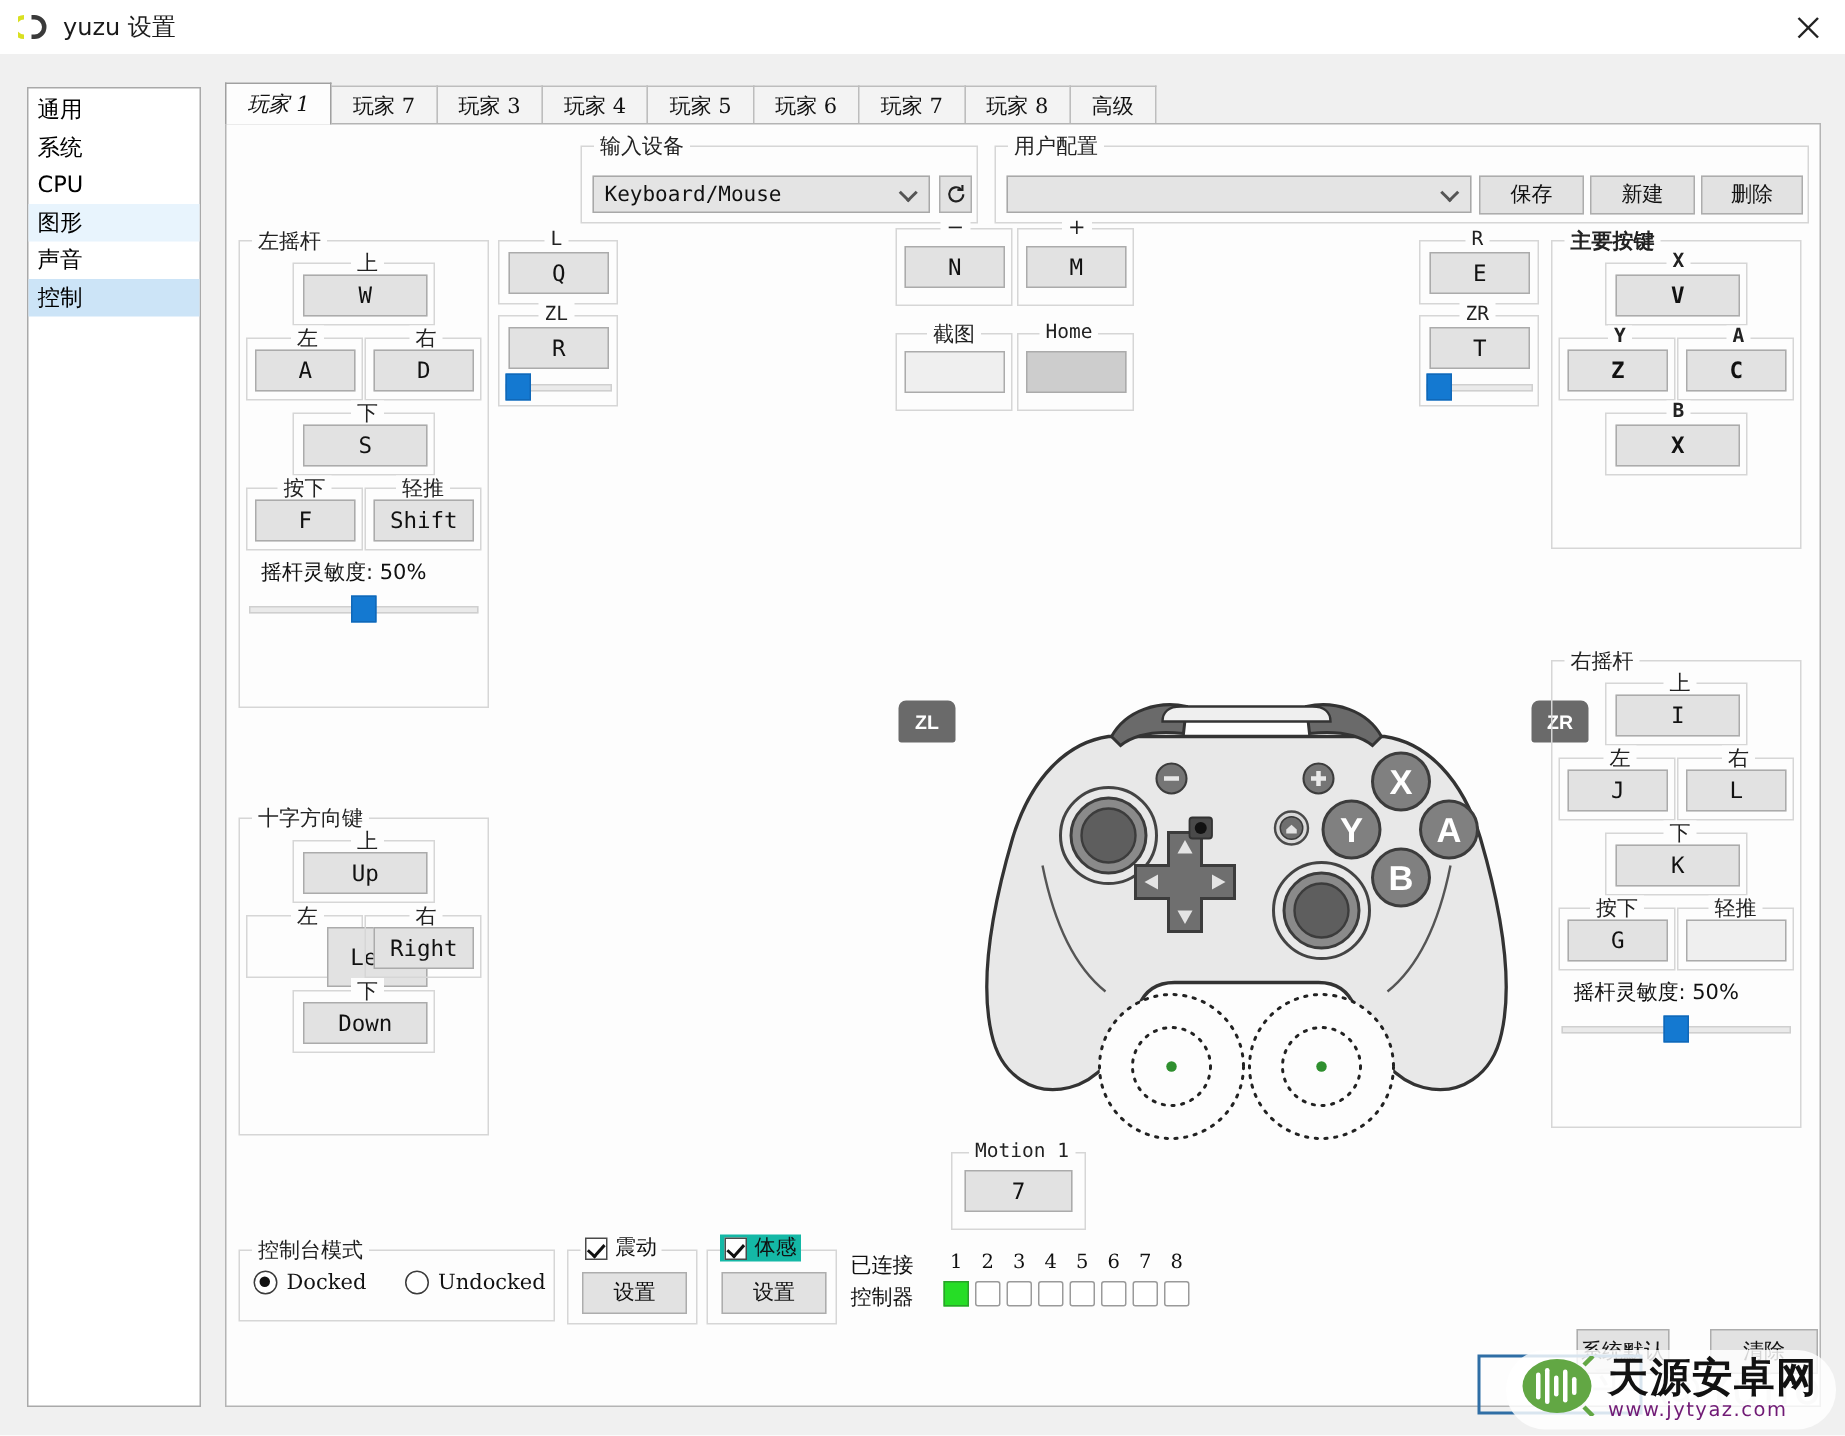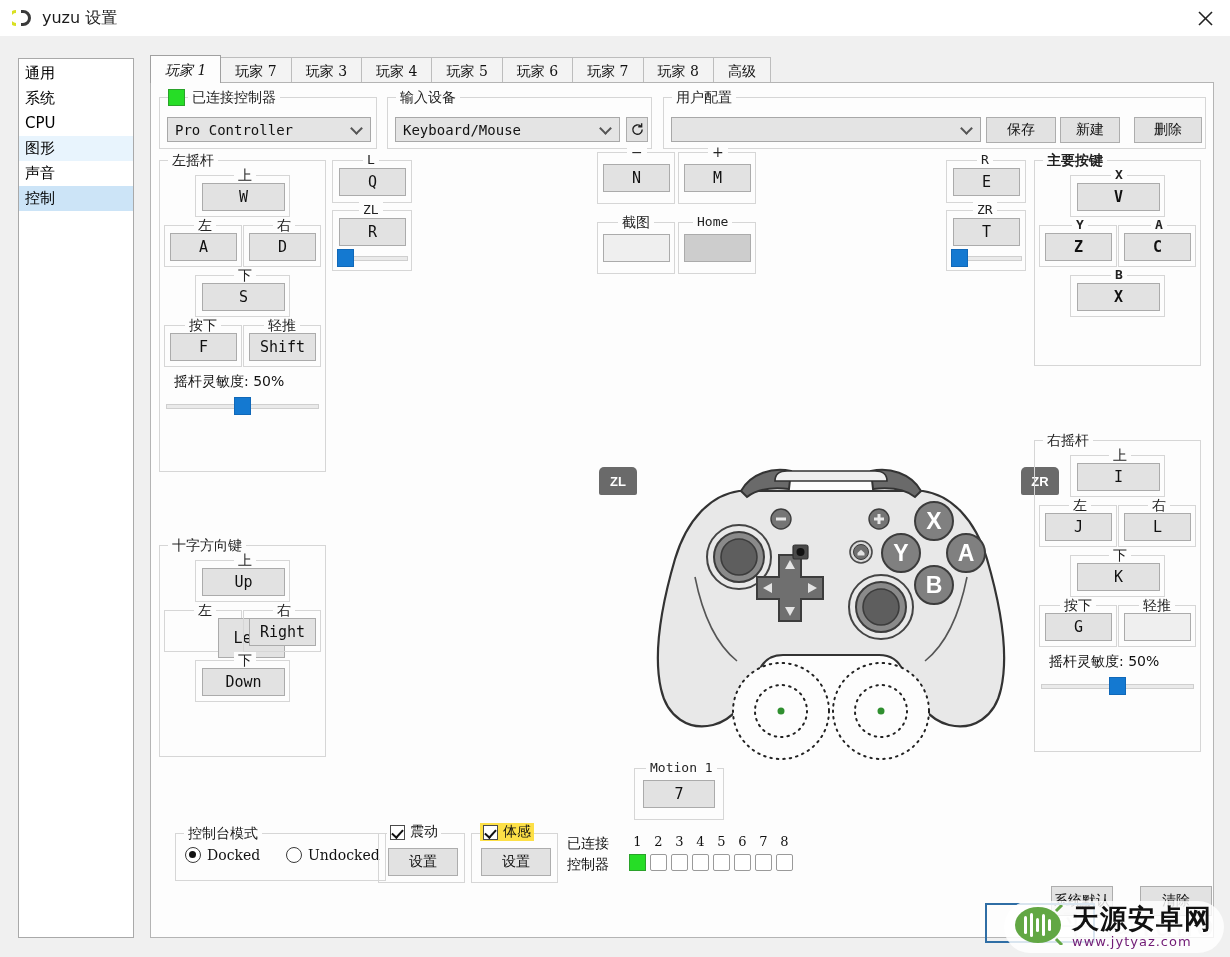--- a/index.html
+++ b/index.html
@@ -237,29 +237,20 @@
       <div class="tab">玩家 4</div>
       <div class="tab">玩家 5</div>
       <div class="tab">玩家 6</div>
       <div class="tab">玩家 7</div>
       <div class="tab">玩家 8</div>
       <div class="tab">高级</div>
     </div>
 
     <div class="page">
 
-      <div class="gb" style="left:8px; top:14px; width:218px; height:52px;">
-        <div class="gb-title" style="left:28px;">已连接控制器</div>
-        <div style="position:absolute; left:8px; top:-9px; width:17px; height:17px;
-                    background:#26dd26; border:1px solid #2aa22a;"></div>
-        <div class="combo" style="left:7px; top:19px; width:204px; height:25px;">
-          <span>Pro Controller</span>
-          <span class="chev"></span>
-        </div>
-      </div>
 
       <div class="gb" style="left:236px; top:14px; width:265px; height:52px;">
         <div class="gb-title">输入设备</div>
         <div class="combo" style="left:7px; top:19px; width:225px; height:25px;">
           <span>Keyboard/Mouse</span>
           <span class="chev"></span>
         </div>
         <div class="btn" style="position:absolute; left:238px; top:19px; width:22px; height:25px;">
           <svg width="15" height="15" viewBox="0 0 16 16">
             <path d="M13 8 a5 5 0 1 1 -1.6 -3.6" fill="none" stroke="#222" stroke-width="1.5"></path>
@@ -268,21 +259,21 @@
         </div>
       </div>
 
       <div class="gb" style="left:512px; top:14px; width:543px; height:52px;">
         <div class="gb-title">用户配置</div>
         <div class="combo blank" style="left:7px; top:19px; width:310px; height:25px;">
           <span></span>
           <span class="chev"></span>
         </div>
         <div class="btn" style="position:absolute; left:322px; top:19px; width:70px; height:26px;">保存</div>
-        <div class="btn" style="position:absolute; left:396px; top:19px; width:60px; height:26px;">新建</div>
+        <div class="btn" style="position:absolute; left:396px; top:19px; width:70px; height:26px;">新建</div>
         <div class="btn" style="position:absolute; left:470px; top:19px; width:68px; height:26px;">删除</div>
       </div>
 
       <div class="gb" style="left:8px; top:77px; width:167px; height:312px;">
         <div class="gb-title">左摇杆</div>
 
         <div class="gb" style="left:35px; top:14px; width:95px; height:42px;">
           <div class="gb-title" style="left:38px;">上</div>
           <div class="keybtn" style="position:absolute; left:6px; top:7px; width:83px; height:28px;">W</div>
         </div>
@@ -516,21 +507,21 @@
           <div class="track"></div>
           <div class="handle" style="left:68px;"></div>
         </div>
       </div>
 
       <div class="gb mono" style="left:483px; top:685px; width:90px; height:52px;">
         <div class="gb-title" style="left:11px;">Motion 1</div>
         <div class="keybtn" style="position:absolute; left:8px; top:11px; width:72px; height:28px;">7</div>
       </div>
 
-      <div class="gb" style="left:24px; top:750px; width:211px; height:48px;">
+      <div class="gb" style="left:8px; top:750px; width:211px; height:48px;">
         <div class="gb-title">控制台模式</div>
         <div style="position:absolute; left:9px; top:13px; display:flex; align-items:center; gap:6px;">
           <span class="radio on"></span>
           <span style="font-size:14px; color:#111; font-family:'DejaVu Serif', serif;">Docked</span>
         </div>
         <div style="position:absolute; left:110px; top:13px; display:flex; align-items:center; gap:6px;">
           <span class="radio"></span>
           <span style="font-size:14px; color:#111; font-family:'DejaVu Serif', serif;">Undocked</span>
         </div>
       </div>
@@ -538,21 +529,21 @@
       <div class="gb" style="left:227px; top:750px; width:87px; height:50px;">
         <div style="position:absolute; left:8px; top:-11px; background:#fdfdfd; padding:0 3px;
                     display:flex; align-items:center; gap:5px;">
           <span class="cbox on"></span>
           <span style="font-size:14px; color:#111; font-family:'DejaVu Sans', sans-serif;">震动</span>
         </div>
         <div class="btn" style="position:absolute; left:9px; top:14px; width:70px; height:28px;">设置</div>
       </div>
 
       <div class="gb" style="left:320px; top:750px; width:87px; height:50px;">
-        <div style="position:absolute; left:8px; top:-11px; background:#fde047; padding:0 3px;
+        <div style="position:absolute; left:8px; top:-11px; background:#14b8a6; padding:0 3px;
                     display:flex; align-items:center; gap:5px;">
           <span class="cbox on"></span>
           <span style="font-size:14px; color:#111; font-family:'DejaVu Sans', sans-serif;">体感</span>
         </div>
         <div class="btn" style="position:absolute; left:9px; top:14px; width:70px; height:28px;">设置</div>
       </div>
 
       <div style="position:absolute; left:416px; top:748px; width:220px; height:50px;">
         <div style="position:absolute; left:0; top:4px; font-size:14px; color:#111;
                     font-family:'DejaVu Sans', sans-serif;">已连接</div>

